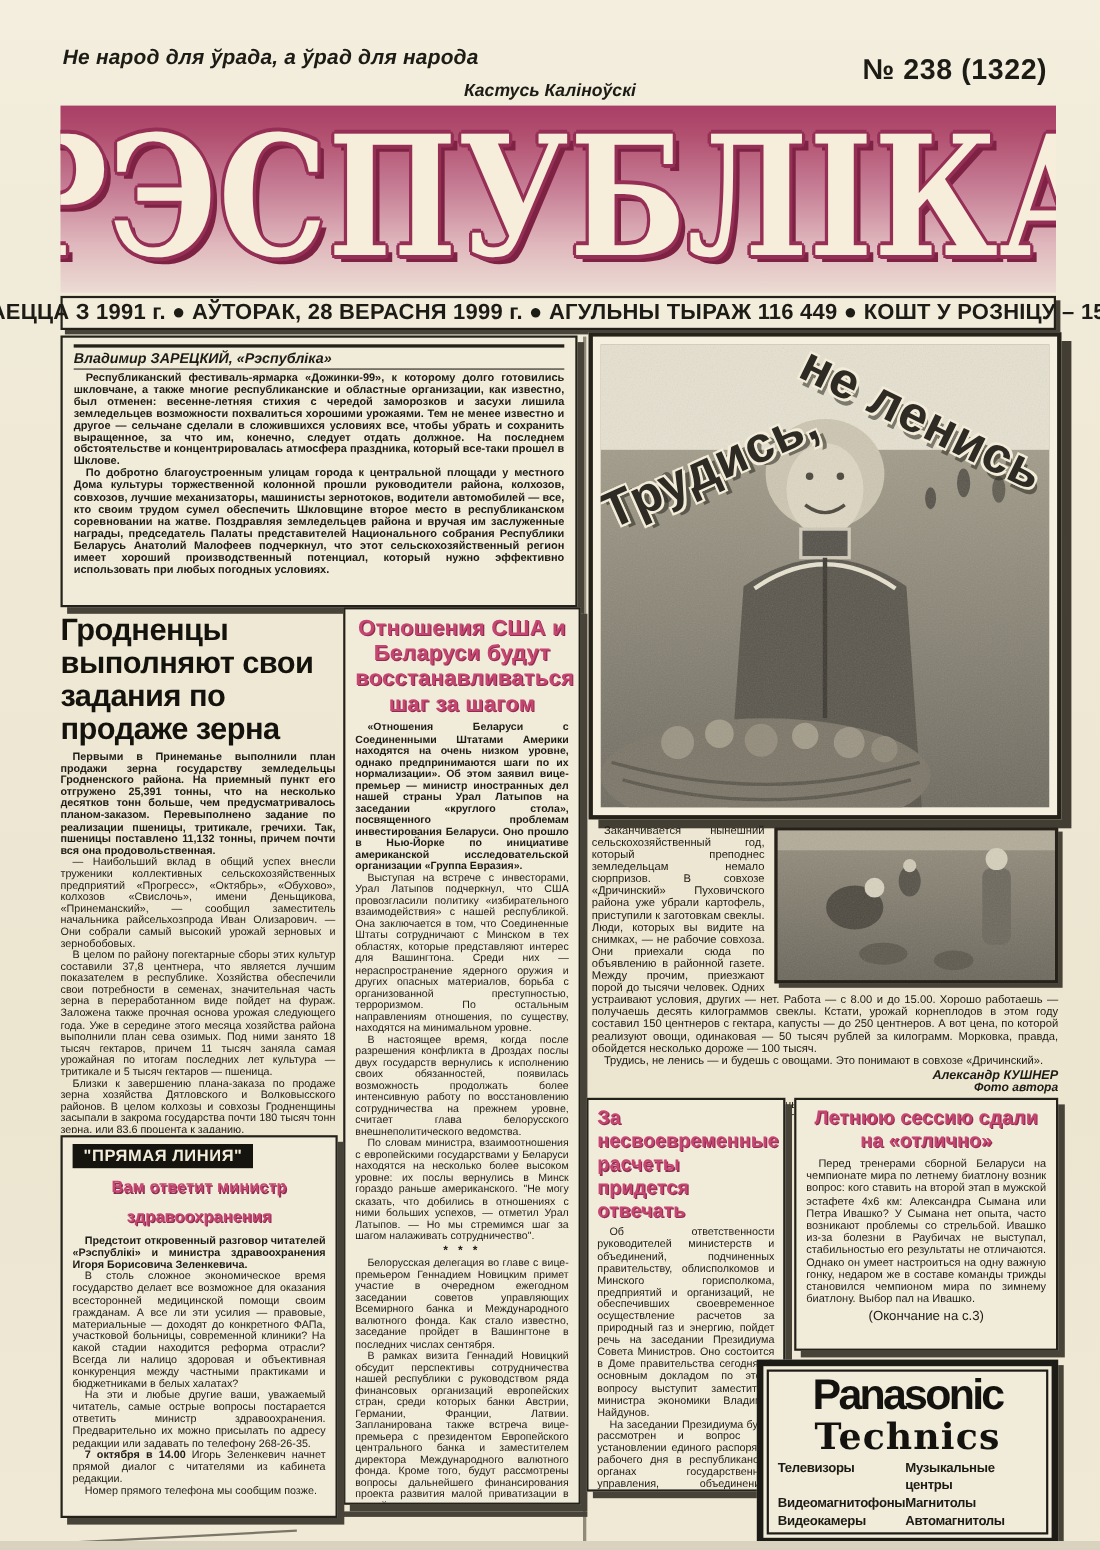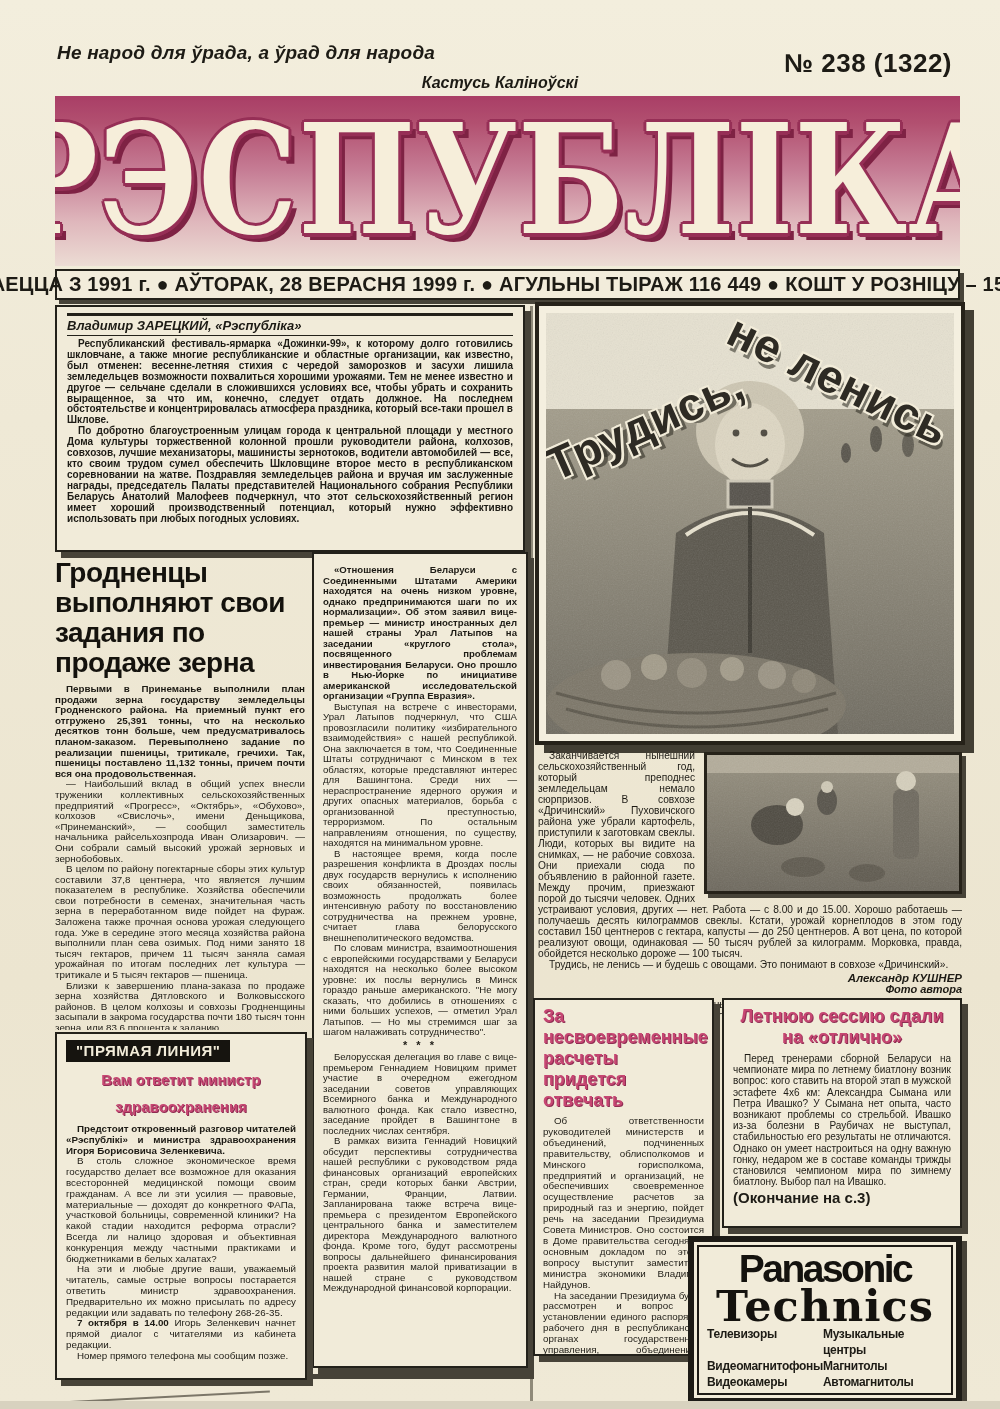--- a/index.html
+++ b/index.html
@@ -83,27 +83,27 @@
   .caption .snap { margin-top:4px; }
   .caption .snap b { font-weight:bold; }
   
   .payments { left:533px; top:998px; width:181px; height:358px; padding:6px 8px; }
   .payments h2 { font-size:18px; line-height:21px; font-weight:bold; text-shadow:1px 1px 0 #8e2c52; }
   .payments .body { margin-top:5px; font-size:9.8px; line-height:10.9px; }
   
   .biathlon { left:722px; top:998px; width:240px; height:230px; padding:6px 9px; }
   .biathlon h2 { text-align:center; font-size:18px; line-height:21px; font-weight:bold; text-shadow:1px 1px 0 #8e2c52; }
   .biathlon .body { margin-top:5px; font-size:10px; line-height:11.2px; }
-  .biathlon .cont { text-align:left; font-weight:bold; font-size:15px; margin-top:2px; }
+  .biathlon .cont { text-align:center; font-weight:normal; font-size:12px; margin-top:2px; }
   
   .ad { left:688px; top:1236px; width:274px; height:168px; background:#f1ebd9;
         border:6px solid #1d1b16; padding:3px; box-shadow:5px 5px 0 #474338; }
   .ad-inner { border:2px solid #1d1b16; height:100%; padding:2px 8px 0 8px; text-align:center; overflow:hidden; }
   .ad-brand1 { font-size:39px; line-height:40px; font-weight:bold; letter-spacing:-2.5px; color:#14120e; }
-  .ad-brand2 { font-family:"DejaVu Serif", serif; font-size:43px; line-height:34px; font-weight:bold; letter-spacing:1px; color:#14120e; }
+  .ad-brand2 { font-family:"DejaVu Serif", serif; font-size:33px; line-height:34px; font-weight:bold; letter-spacing:1px; color:#14120e; }
   .ad-grid { display:grid; grid-template-columns:1fr 1.15fr; text-align:left; margin-top:3px;
              font-size:12px; line-height:16px; font-weight:bold; letter-spacing:-.3px; }
   .ad-phones { margin-top:2px; font-size:20px; line-height:21px; font-weight:bold; letter-spacing:.5px; }
   
   .vdiv { left:530px; top:306px; width:3px; height:1096px; background:#8f8a79; }
   .scratch { left:60px; top:1396px; width:210px; height:2px; background:#7b7668; transform:rotate(-3deg); }
   .shadow-strip { left:312px; top:1374px; width:222px; height:5px; background:#474338; }
 </style>
 </head>
 <body>
@@ -138,20 +138,21 @@
     <div class="body jtext">
       <p class="ptxt lead">Первыми в Принеманье выполнили план продажи зерна государству земледельцы Гродненского района. На приемный пункт его отгружено 25,391 тонны, что на несколько десятков тонн больше, чем предусматривалось планом-заказом. Перевыполнено задание по реализации пшеницы, тритикале, гречихи. Так, пшеницы поставлено 11,132 тонны, причем почти вся она продовольственная.</p>
       <p class="ptxt">— Наибольший вклад в общий успех внесли труженики коллективных сельскохозяйственных предприятий «Прогресс», «Октябрь», «Обухово», колхозов «Свислочь», имени Деньщикова, «Принеманский», — сообщил заместитель начальника райсельхозпрода Иван Олизарович. — Они собрали самый высокий урожай зерновых и зернобобовых.</p>
       <p class="ptxt">В целом по району погектарные сборы этих культур составили 37,8 центнера, что является лучшим показателем в республике. Хозяйства обеспечили свои потребности в семенах, значительная часть зерна в переработанном виде пойдет на фураж. Заложена также прочная основа урожая следующего года. Уже в середине этого месяца хозяйства района выполнили план сева озимых. Под ними занято 18 тысяч гектаров, причем 11 тысяч заняла самая урожайная по итогам последних лет культура — тритикале и 5 тысяч гектаров — пшеница.</p>
       <p class="ptxt">Близки к завершению плана-заказа по продаже зерна хозяйства Дятловского и Волковысского районов. В целом колхозы и совхозы Гродненщины засыпали в закрома государства почти 180 тысяч тонн зерна, или 83,6 процента к заданию.</p>
 
     </div>
   </div>
 
   <div class="abs nbox usa">
+    <h2 class="pink">Отношения США и Беларуси будут восстанавливаться шаг за шагом</h2>
     <div class="body jtext">
       <p class="ptxt lead" style="font-weight:bold">«Отношения Беларуси с Соединенными Штатами Америки находятся на очень низком уровне, однако предпринимаются шаги по их нормализации». Об этом заявил вице-премьер — министр иностранных дел нашей страны Урал Латыпов на заседании «круглого стола», посвященного проблемам инвестирования Беларуси. Оно прошло в Нью-Йорке по инициативе американской исследовательской организации «Группа Евразия».</p>
       <p class="ptxt">Выступая на встрече с инвесторами, Урал Латыпов подчеркнул, что США провозгласили политику «избирательного взаимодействия» с нашей республикой. Она заключается в том, что Соединенные Штаты сотрудничают с Минском в тех областях, которые представляют интерес для Вашингтона. Среди них — нераспространение ядерного оружия и других опасных материалов, борьба с организованной преступностью, терроризмом. По остальным направлениям отношения, по существу, находятся на минимальном уровне.</p>
       <p class="ptxt">В настоящее время, когда после разрешения конфликта в Дроздах послы двух государств вернулись к исполнению своих обязанностей, появилась возможность продолжать более интенсивную работу по восстановлению сотрудничества на прежнем уровне, считает глава белорусского внешнеполитического ведомства.</p>
       <p class="ptxt">По словам министра, взаимоотношения с европейскими государствами у Беларуси находятся на несколько более высоком уровне: их послы вернулись в Минск гораздо раньше американского. "Не могу сказать, что добились в отношениях с ними больших успехов, — отметил Урал Латыпов. — Но мы стремимся шаг за шагом налаживать сотрудничество".</p>
       <div class="sep">* * *</div>
       <p class="ptxt">Белорусская делегация во главе с вице-премьером Геннадием Новицким примет участие в очередном ежегодном заседании советов управляющих Всемирного банка и Международного валютного фонда. Как стало известно, заседание пройдет в Вашингтоне в последних числах сентября.</p>
       <p class="ptxt">В рамках визита Геннадий Новицкий обсудит перспективы сотрудничества нашей республики с руководством ряда финансовых организаций европейских стран, среди которых банки Австрии, Германии, Франции, Латвии. Запланирована также встреча вице-премьера с президентом Европейского центрального банка и заместителем директора Международного валютного фонда. Кроме того, будут рассмотрены вопросы дальнейшего финансирования проекта развития малой приватизации в нашей стране с руководством Международной финансовой корпорации.</p>
 
     </div>

